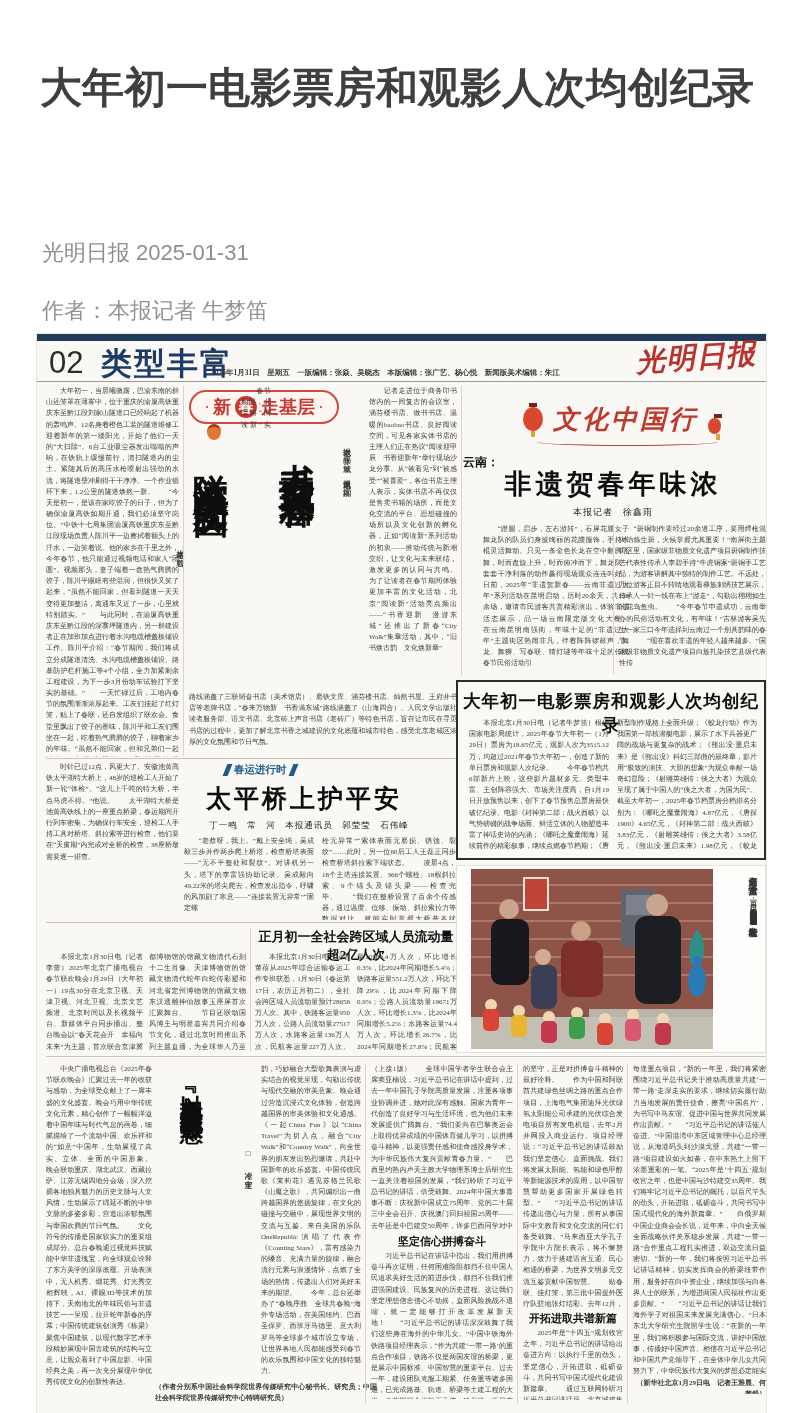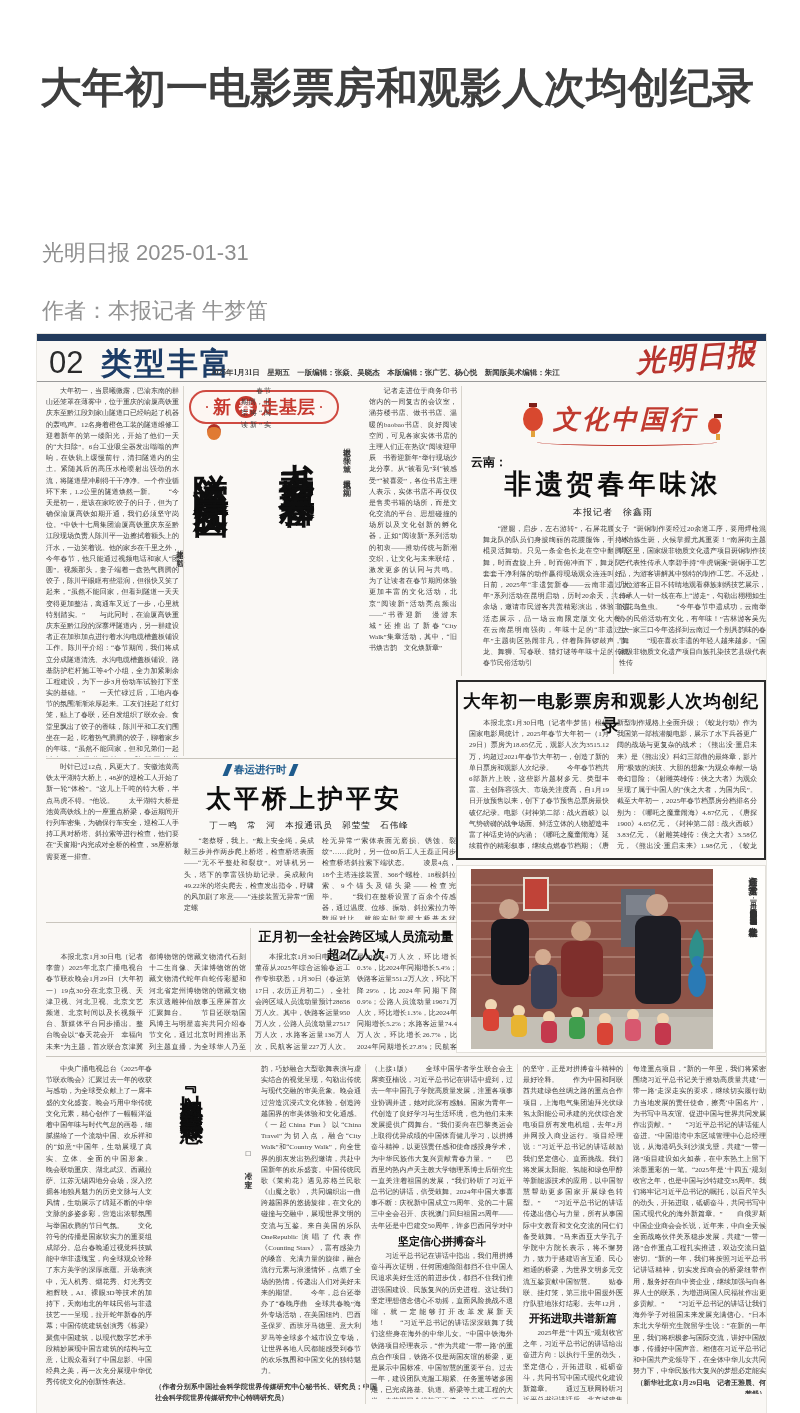--- a/index.html
+++ b/index.html
@@ -93,33 +93,34 @@
     <span class="dot">·</span>
   </div>
   <div class="abs lantern-s"></div>
 
   <div class="abs vby" style="left:136px;top:210px;height:130px;">本报记者　曾毅</div>
   <div class="abs vh" style="left:152px;top:112px;width:46px;height:302px;font-size:36px;letter-spacing:5px;">隧道深处庆团圆</div>
 
   <div class="abs vh" style="left:238px;top:100px;width:46px;height:312px;font-size:36px;letter-spacing:5px;">书香之城迎新春</div>
   <div class="abs vby" style="left:288px;top:108px;width:28px;height:260px;">本报记者　张景华　董城　　本报通讯员　刘柳江</div>
   <div class="abs t" style="left:332px;top:52px;width:88px;height:302px;">　　记者走进位于商务印书馆内的一间复古的会议室，涵芬楼书店、做书书店、温暖的baobao书店、良好阅读空间，可见各家实体书店的主理人们正在热议“阅读迎甲辰　书香迎新年”举行现场沙龙分享。从“被看见”到“被感受”“被喜爱”，各位书店主理人表示，实体书店不再仅仅是售卖书籍的场所，而是文化交流的平台、思想碰撞的场所以及文化创新的孵化器，正如“阅读新”系列活动的初衷——推动传统与新潮交织，让文化与未来联结，激发更多的认同与共鸣。　　为了让读者在春节期间体验更加丰富的文化活动，北京“阅读新”活动亮点频出——“书香迎新　漫游东城”还推出了新春“City Walk”集章活动，其中，“旧书焕古韵　文化焕新章”</div>
+  <div class="abs t" style="left:152px;top:358px;width:268px;height:62px;">路线涵盖了三联韬奋书店（美术馆店）、磨铁文库、涵芬楼书店、灿然书屋、王府井书店等老牌书店，“春来万物新　书香满东城”路线涵盖了（山海四合）、人民文学出版社读者服务部、语文书店、北京砖上声音书店（老砖厂）等特色书店，旨在让市民在寻觅书店的过程中，更加了解北京书香之城建设的文化底蕴和城市特色，感受北京老城区浓厚的文化氛围和节日气氛。</div>
   <div class="abs t" style="left:204px;top:52px;width:30px;height:44px;">　　春节期间，北京将“阅读新”实体书店系列活动与文化活动相结合，推出一系列精彩纷呈、形式多样的阅读文化活动和手携书香的新春雅集，为市民群众献上一道道年味十足、文化气息浓郁的精神大餐。　　随着“阅动新春”系列活动正式启幕，人民文学出版社、知识出版社、北京三联韬奋书店、王府井书店、小众书坊、中国书店等56家实体书店和出版社，推出精心挑选的新春书单，北京超过500家实体书店推出传统文化、主题阅读等特色新春主题活动，数百万读者与书香为伴、与文化同行。</div>
 
   <div class="abs vline" style="left:146px;top:52px;height:370px;"></div>
   <div class="abs vline" style="left:424px;top:52px;height:290px;"></div>
   <div class="abs lrule" style="left:9px;top:424px;width:411px;"></div>
 
   <div class="abs badge-wh">
     <span class="lantern"></span>
     <span class="wh-text">文化中国行</span>
     <span class="lantern small"></span>
     <span class="wh-swirl"></span>
   </div>
-  <div class="abs" style="left:426px;top:120px;font-size:12px;font-weight:900;color:#111;margin-left:8px;">云南：</div>
+  <div class="abs" style="left:426px;top:120px;font-size:12px;font-weight:900;color:#111;">云南：</div>
   <div class="abs hh" style="left:426px;top:132px;width:300px;font-size:27px;letter-spacing:4px;">非遗贺春年味浓</div>
   <div class="abs byrow" style="left:426px;top:172px;width:300px;font-size:9px;">本报记者　徐鑫雨</div>
   <div class="abs t" style="left:418px;top:190px;width:146px;height:152px;margin-left:28px;">　　“蹬腿，启步，左右游转”，石屏花腰女子舞龙队的队员们身披绚丽的花腰服饰，手持木棍灵活舞动。只见一条金色长龙在空中翻腾飞舞，时而盘旋上升，时而俯冲而下，舞龙队一套套干净利落的动作赢得现场观众连连叫好。　　日前，2025年“非遗贺新春——云南非遗过大年”系列活动在昆明启动，历时20余天，共236余场，邀请市民游客共赏精彩演出，体验非遗活态展示，品一场云南限定版文化大餐。　　在云南昆明南强街，年味十足的“非遗过大年”主题街区热闹非凡，伴着阵阵锣鼓声，舞龙、舞狮、写春联、猜灯谜等年味十足的传统春节民俗活动引</div>
   <div class="abs t" style="left:582px;top:190px;width:147px;height:152px;">　　“斑铜制作要经过20余道工序，要用焊枪混火冶炼生斑，火候掌握尤其重要！”南屏街主题街区里，国家级非物质文化遗产项目斑铜制作技艺代表性传承人李碧手持“牛虎铜案”斑铜手工艺品，为游客讲解其中独特的制作工艺。不远处，几位游客正目不转睛地观看彝族刺绣技艺展示，传承人一针一线在布上“游走”，勾勒出栩栩如生的花鸟鱼虫。　　“今年春节申遗成功，云南举办的民俗活动有文化，有年味！”吉林游客吴先生一家三口今年选择到云南过一个别具韵味的春节。　　“现在喜欢非遗的年轻人越来越多。”国家级非物质文化遗产项目白族扎染技艺县级代表性传</div>
   <div class="abs vline" style="left:576px;top:190px;height:150px;"></div>
 
   <div class="abs boxed">
     <div class="hh" style="margin-top:7px;font-size:17.5px;letter-spacing:1px;">大年初一电影票房和观影人次均创纪录</div>
     <div class="t" style="position:absolute;left:11px;top:36px;width:140px;height:134px;">　　本报北京1月30日电（记者牛梦笛）根据国家电影局统计，2025年春节大年初一（1月29日）票房为18.65亿元，观影人次为3515.12万，均超过2021年春节大年初一，创造了新的单日票房和观影人次纪录。　　今年春节档共6部新片上映，这些影片题材多元、类型丰富、主创阵容强大、市场关注度高，自1月19日开放预售以来，创下了春节预售总票房最快破亿纪录。电影《封神第二部：战火西岐》以气势磅礴的战争场面、鲜活立体的人物塑造丰富了神话史诗的内涵；《哪吒之魔童闹海》延续前作的精彩叙事，继续点燃春节档期；《唐探1900》在保留原汁原味喜剧风格的同时，在内容和</div>
     <div class="t" style="position:absolute;left:159px;top:36px;width:140px;height:134px;">新型制作规格上全面升级；《蛟龙行动》作为我国第一部核潜艇电影，展示了水下兵器更广阔的战场与更复杂的战术；《熊出没·重启未来》是《熊出没》科幻三部曲的最终章，影片用“极致的演技、大胆的想象”为观众奉献一场奇幻冒险；《射雕英雄传：侠之大者》为观众呈现了属于中国人的“侠之大者，为国为民”。　　截至大年初一，2025年春节档票房分档排名分别为：《哪吒之魔童闹海》4.87亿元，《唐探1900》4.65亿元，《封神第二部：战火西岐》3.83亿元，《射雕英雄传：侠之大者》3.58亿元，《熊出没·重启未来》1.98亿元，《蛟龙行动》7822.54万元。</div>

